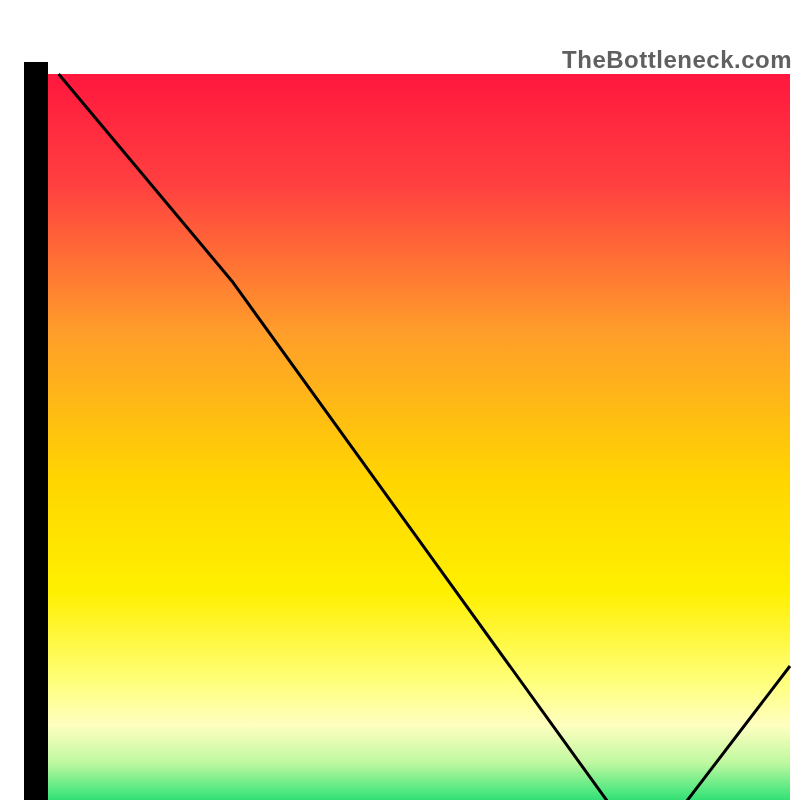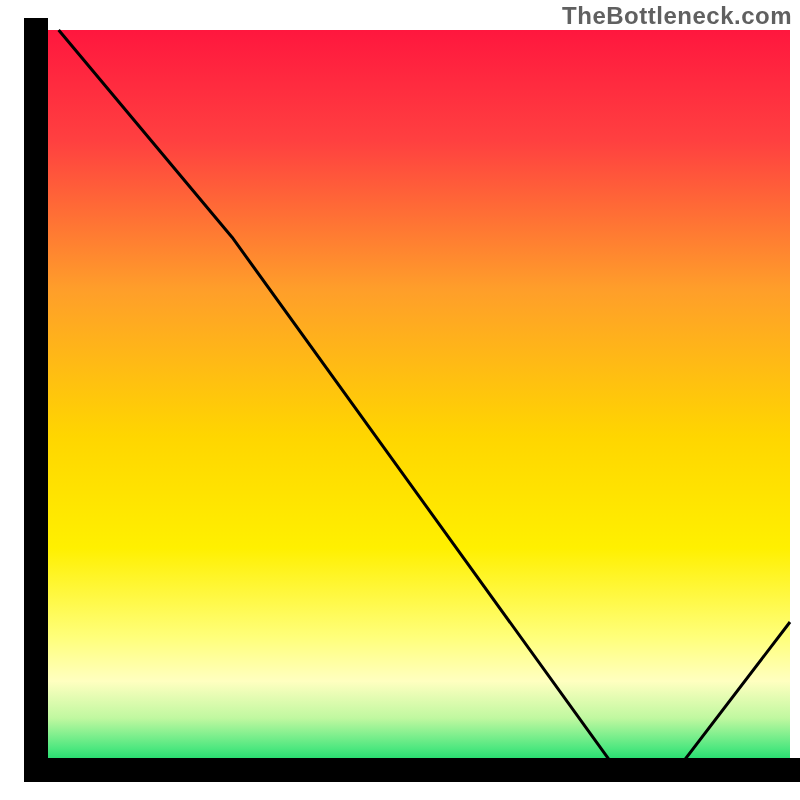--- a/index.html
+++ b/index.html
@@ -7,20 +7,21 @@
     padding: 0;
     width: 800px;
     height: 800px;
     background: #ffffff;
     font-family: Arial, Helvetica, sans-serif;
   }
   .container {
     position: relative;
     width: 800px;
     height: 612px;
+    margin-top: 44px;
   }
   .watermark {
     position: absolute;
     top: 2px;
     right: 8px;
     font-size: 24px;
     font-weight: bold;
     color: #606060;
     letter-spacing: 0.5px;
   }

